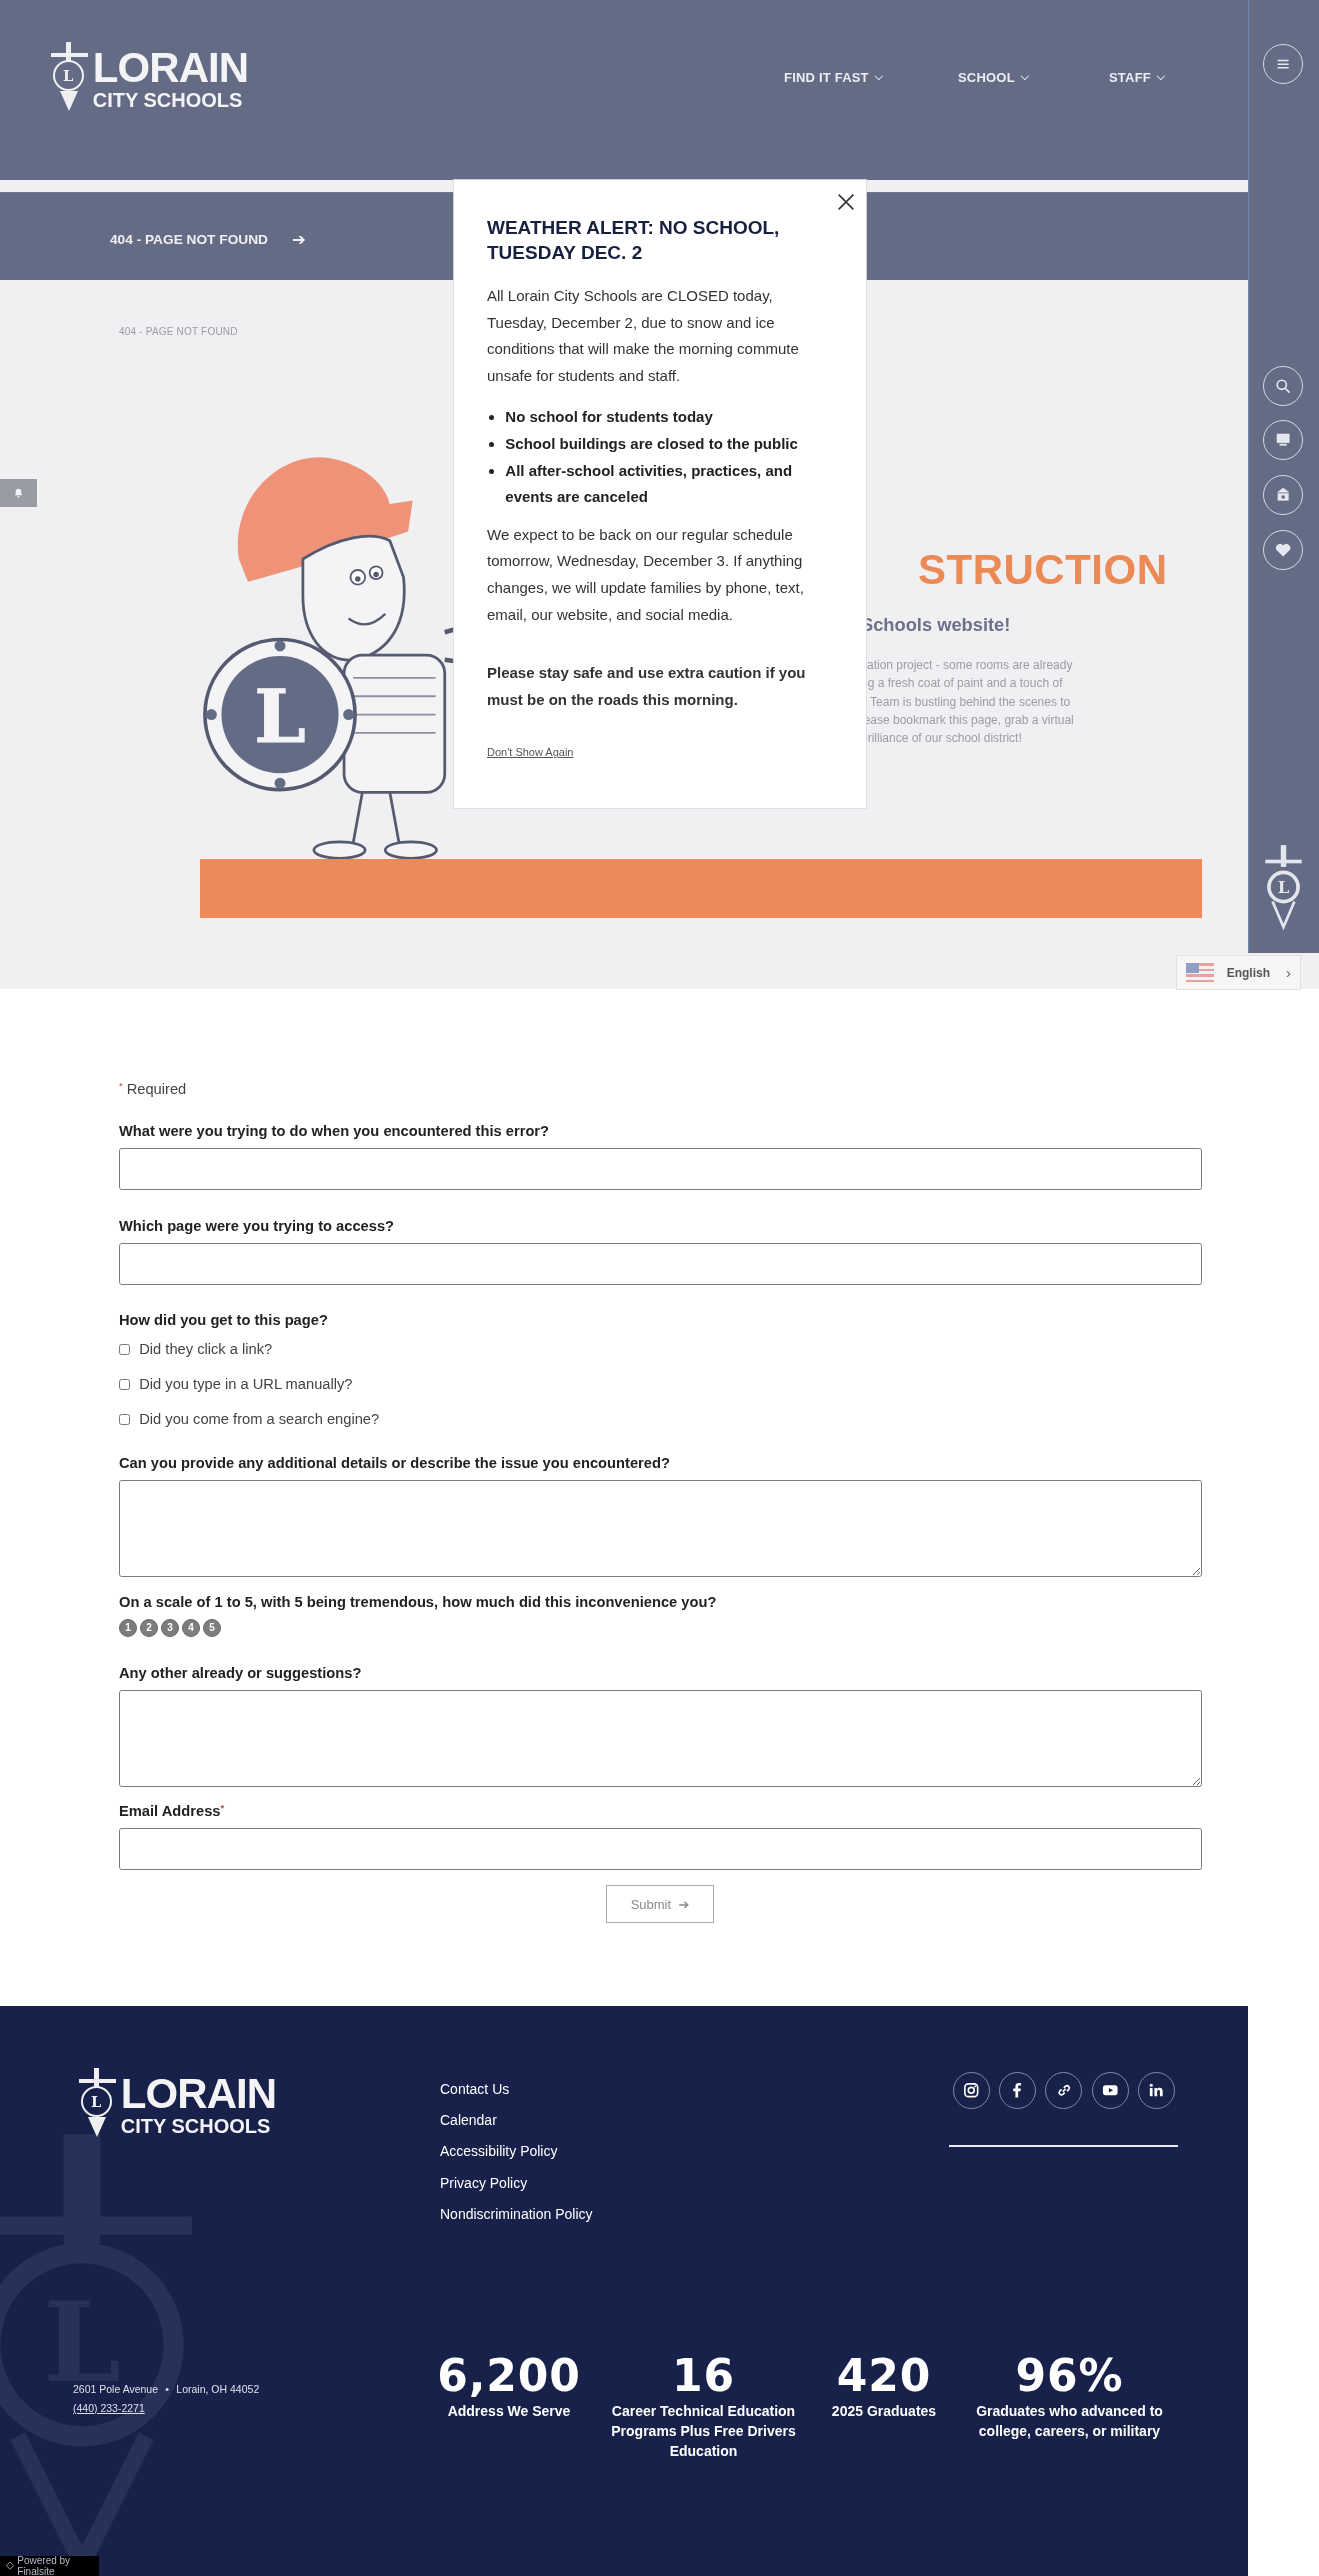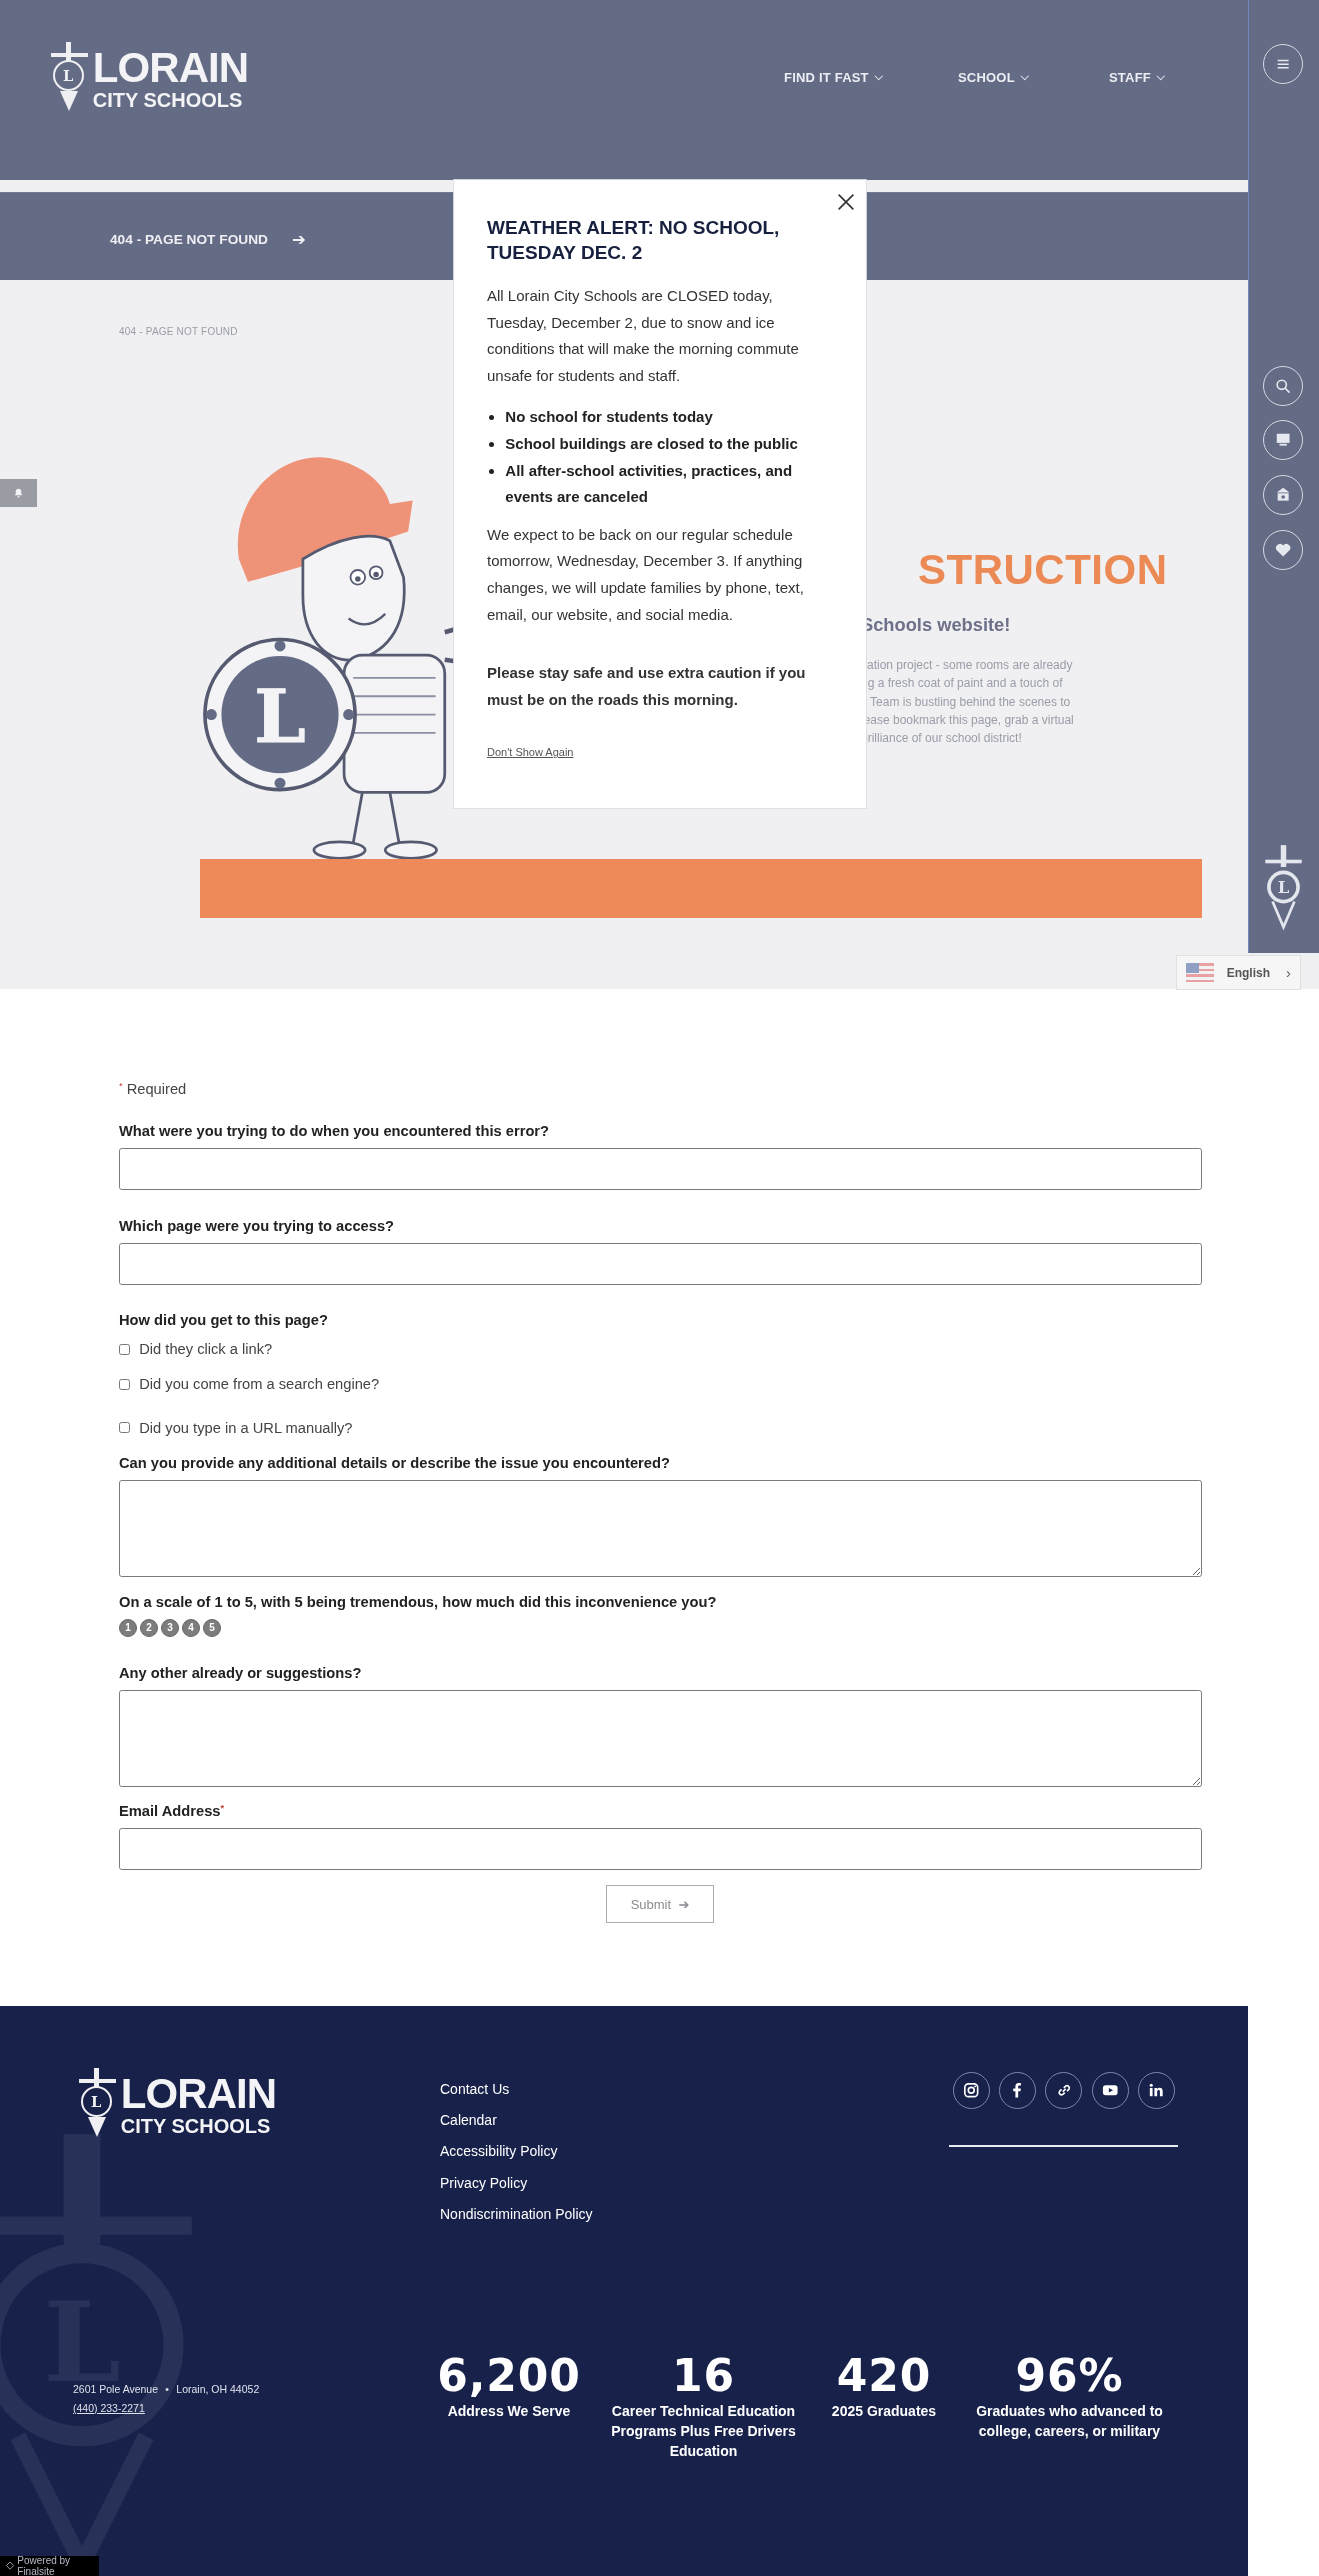--- a/index.html
+++ b/index.html
@@ -245,27 +245,27 @@
   <input class="f-input" type="text" value="" style="">
 
   <label class="f-label">Which page were you trying to access?</label>
   <input class="f-input" type="text" value="" style="">
 
   <label class="f-label" style="margin-bottom:13px;">How did you get to this page?</label>
   <div class="cb-row">
       <input type="checkbox" style="">
       <span>Did they click a link?</span>
     </div>
+  <div class="cb-row">
+      <input type="checkbox" style="">
+      <span>Did you type in a URL manually?</span>
+    </div>
   <div class="cb-row" style="margin-bottom:27.5px;">
       <input type="checkbox" style="">
       <span>Did you come from a search engine?</span>
-    </div>
-  <div class="cb-row">
-      <input type="checkbox" style="">
-      <span>Did you type in a URL manually?</span>
     </div>
 
   <label class="f-label">Can you provide any additional details or describe the issue you encountered?</label>
   <textarea class="f-textarea" style="height: 97px; margin-bottom: 16.5px;"></textarea>
 
   <label class="f-label" style="margin-bottom:0;">On a scale of 1 to 5, with 5 being tremendous, how much did this inconvenience you?</label>
   <div class="rating" style="margin-top:9.2px;">
     <span class="dot">1</span>
     <span class="dot">2</span>
     <span class="dot">3</span>

